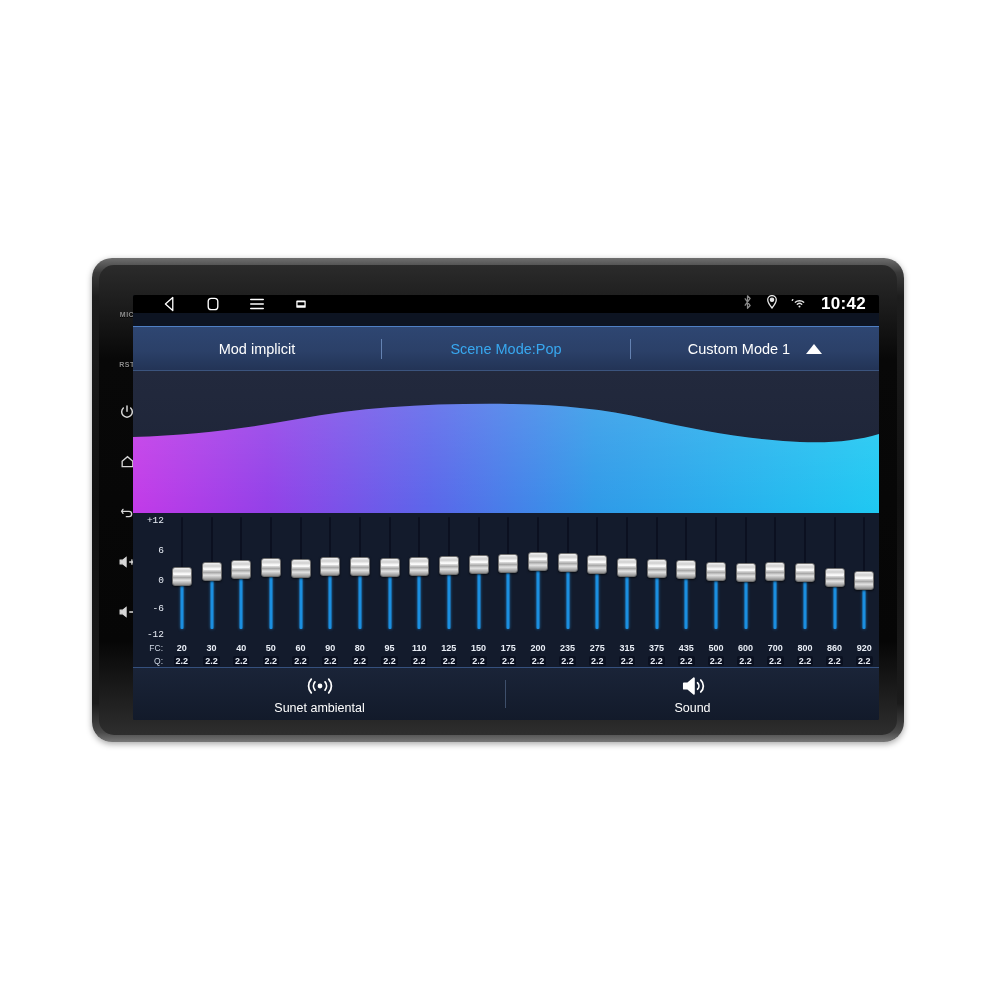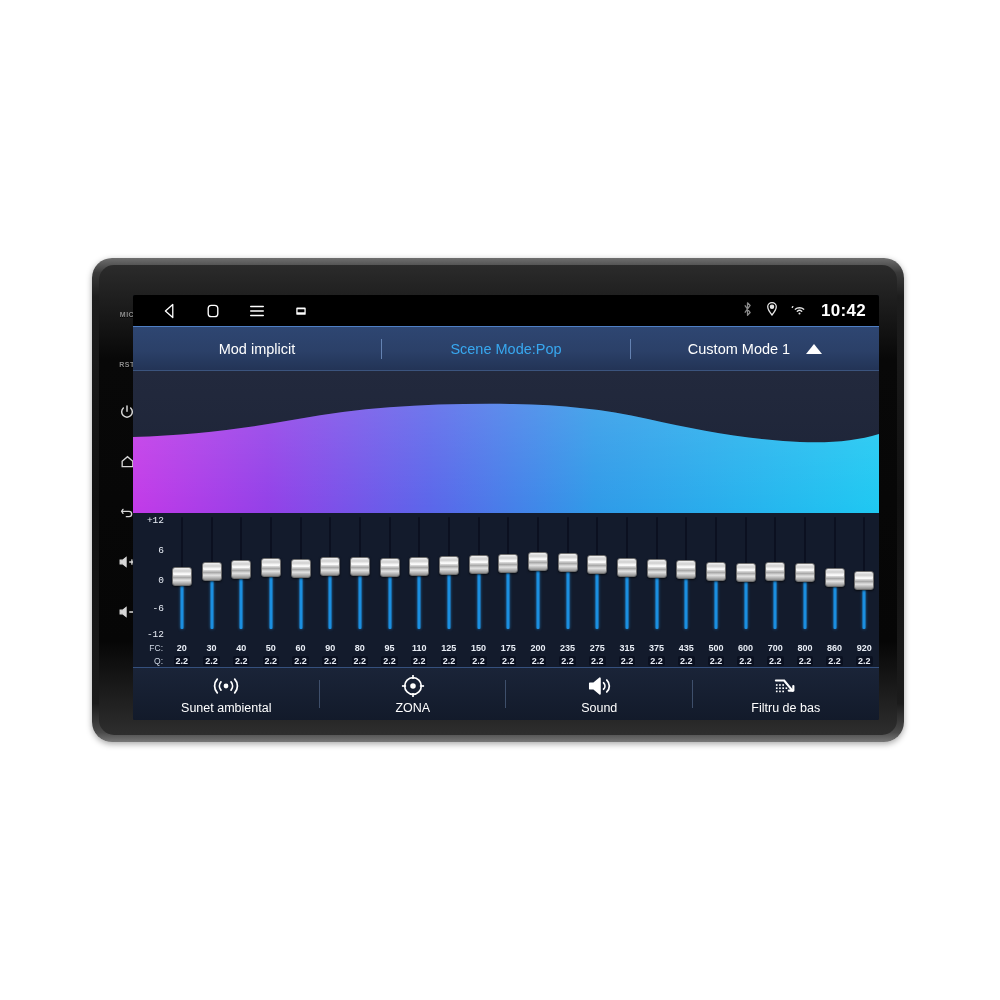--- a/index.html
+++ b/index.html
@@ -35,21 +35,21 @@
   .kslot{height:50px;display:flex;align-items:center;justify-content:center;width:100%;}
 
   
   .screen{
     position:absolute;left:34px;top:30px;width:746px;height:425px;
     background:#0d1422;overflow:hidden;border-radius:2px;
   }
 
   
   .statusbar{
-    position:absolute;left:0;top:0;width:746px;height:31px;background:#000;
+    position:absolute;left:0;top:0;width:746px;height:18px;background:#000;
     display:flex;align-items:center;
   }
   .sb-left{display:flex;align-items:center;gap:0px;padding-left:14px;}
   .navbtn{width:44px;height:31px;display:flex;align-items:center;justify-content:center;}
   .sb-right{margin-left:auto;display:flex;align-items:center;gap:13px;padding-right:13px;}
   .clock{color:#fff;font-size:17px;font-weight:bold;letter-spacing:.3px;}
 
   
   .modebar{
     position:absolute;left:0;top:31px;width:746px;height:44px;
@@ -489,62 +489,27 @@
                   <path d="M21.5 7.5 A7 7 0 0 1 21.5 16.5"></path>
                   <path d="M6.5 4.5 A11 11 0 0 0 6.5 19.5"></path>
                   <path d="M25.5 4.5 A11 11 0 0 1 25.5 19.5"></path>
                 </svg>
               </div>
               <div>Sunet ambiental</div>
               <div class="nsep"></div>
             </div>
             <div class="navitem">
               <div class="nico">
-                <svg width="24" height="24" viewBox="0 0 26 26" fill="none" stroke="currentColor" stroke-width="1.8">
-                  <circle cx="13" cy="13" r="9"></circle>
-                  <circle cx="13" cy="13" r="3" fill="currentColor" stroke="none"></circle>
-                  <path d="M13 1 V5.5"></path>
-                  <path d="M13 20.5 V25"></path>
-                  <path d="M1 13 H5.5"></path>
-                  <path d="M20.5 13 H25"></path>
-                </svg>
-              </div>
-              <div>ZONA</div>
-              <div class="nsep"></div>
-            </div>
-            <div class="navitem">
-              <div class="nico">
                 <svg width="26" height="22" viewBox="0 0 28 24" fill="none" stroke="currentColor" stroke-width="1.9" stroke-linecap="round">
                   <path d="M4 9 L8.5 9 L15 3.5 L15 20.5 L8.5 15 L4 15 Z" fill="currentColor" stroke-linejoin="round"></path>
                   <path d="M19 8.5 A5 5 0 0 1 19 15.5"></path>
                   <path d="M22.5 5.5 A9 9 0 0 1 22.5 18.5"></path>
                 </svg>
               </div>
               <div>Sound</div>
               <div class="nsep"></div>
             </div>
-            <div class="navitem">
-              <div class="nico">
-                <svg width="26" height="22" viewBox="0 0 28 24" fill="none" stroke="currentColor" stroke-width="1.7" stroke-linecap="round">
-                  <path d="M3 6 L12 6 L21 17" stroke-width="2.4"></path>
-                  <path d="M17 17 L22 17 L22 12" stroke-width="2.4" stroke-linejoin="round"></path>
-                  <g fill="currentColor" stroke="none">
-                    <rect x="3" y="10" width="1.8" height="1.8"></rect>
-                    <rect x="6.5" y="10" width="1.8" height="1.8"></rect>
-                    <rect x="10" y="10" width="1.8" height="1.8"></rect>
-                    <rect x="3" y="13.5" width="1.8" height="1.8"></rect>
-                    <rect x="6.5" y="13.5" width="1.8" height="1.8"></rect>
-                    <rect x="10" y="13.5" width="1.8" height="1.8"></rect>
-                    <rect x="13.5" y="13.5" width="1.8" height="1.8"></rect>
-                    <rect x="3" y="17" width="1.8" height="1.8"></rect>
-                    <rect x="6.5" y="17" width="1.8" height="1.8"></rect>
-                    <rect x="10" y="17" width="1.8" height="1.8"></rect>
-                  </g>
-                </svg>
-              </div>
-              <div>Filtru de bas</div>
-            </div>
           </div>
 
       </div>
     </div>
   </div>
 </div>
 
 </body></html>

